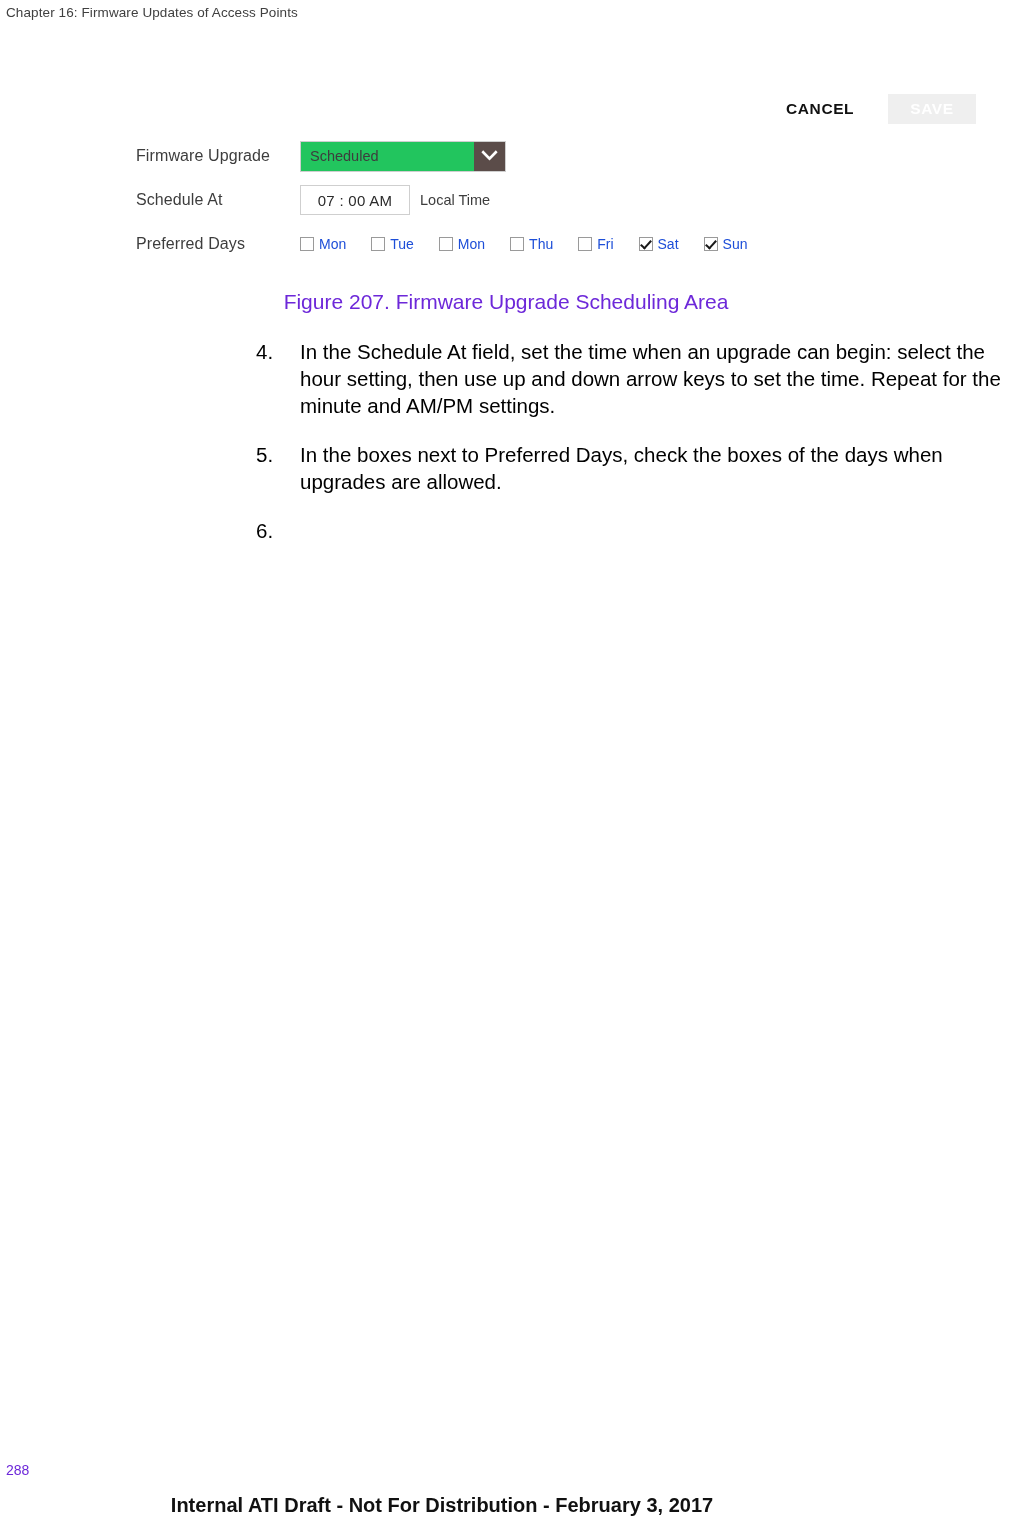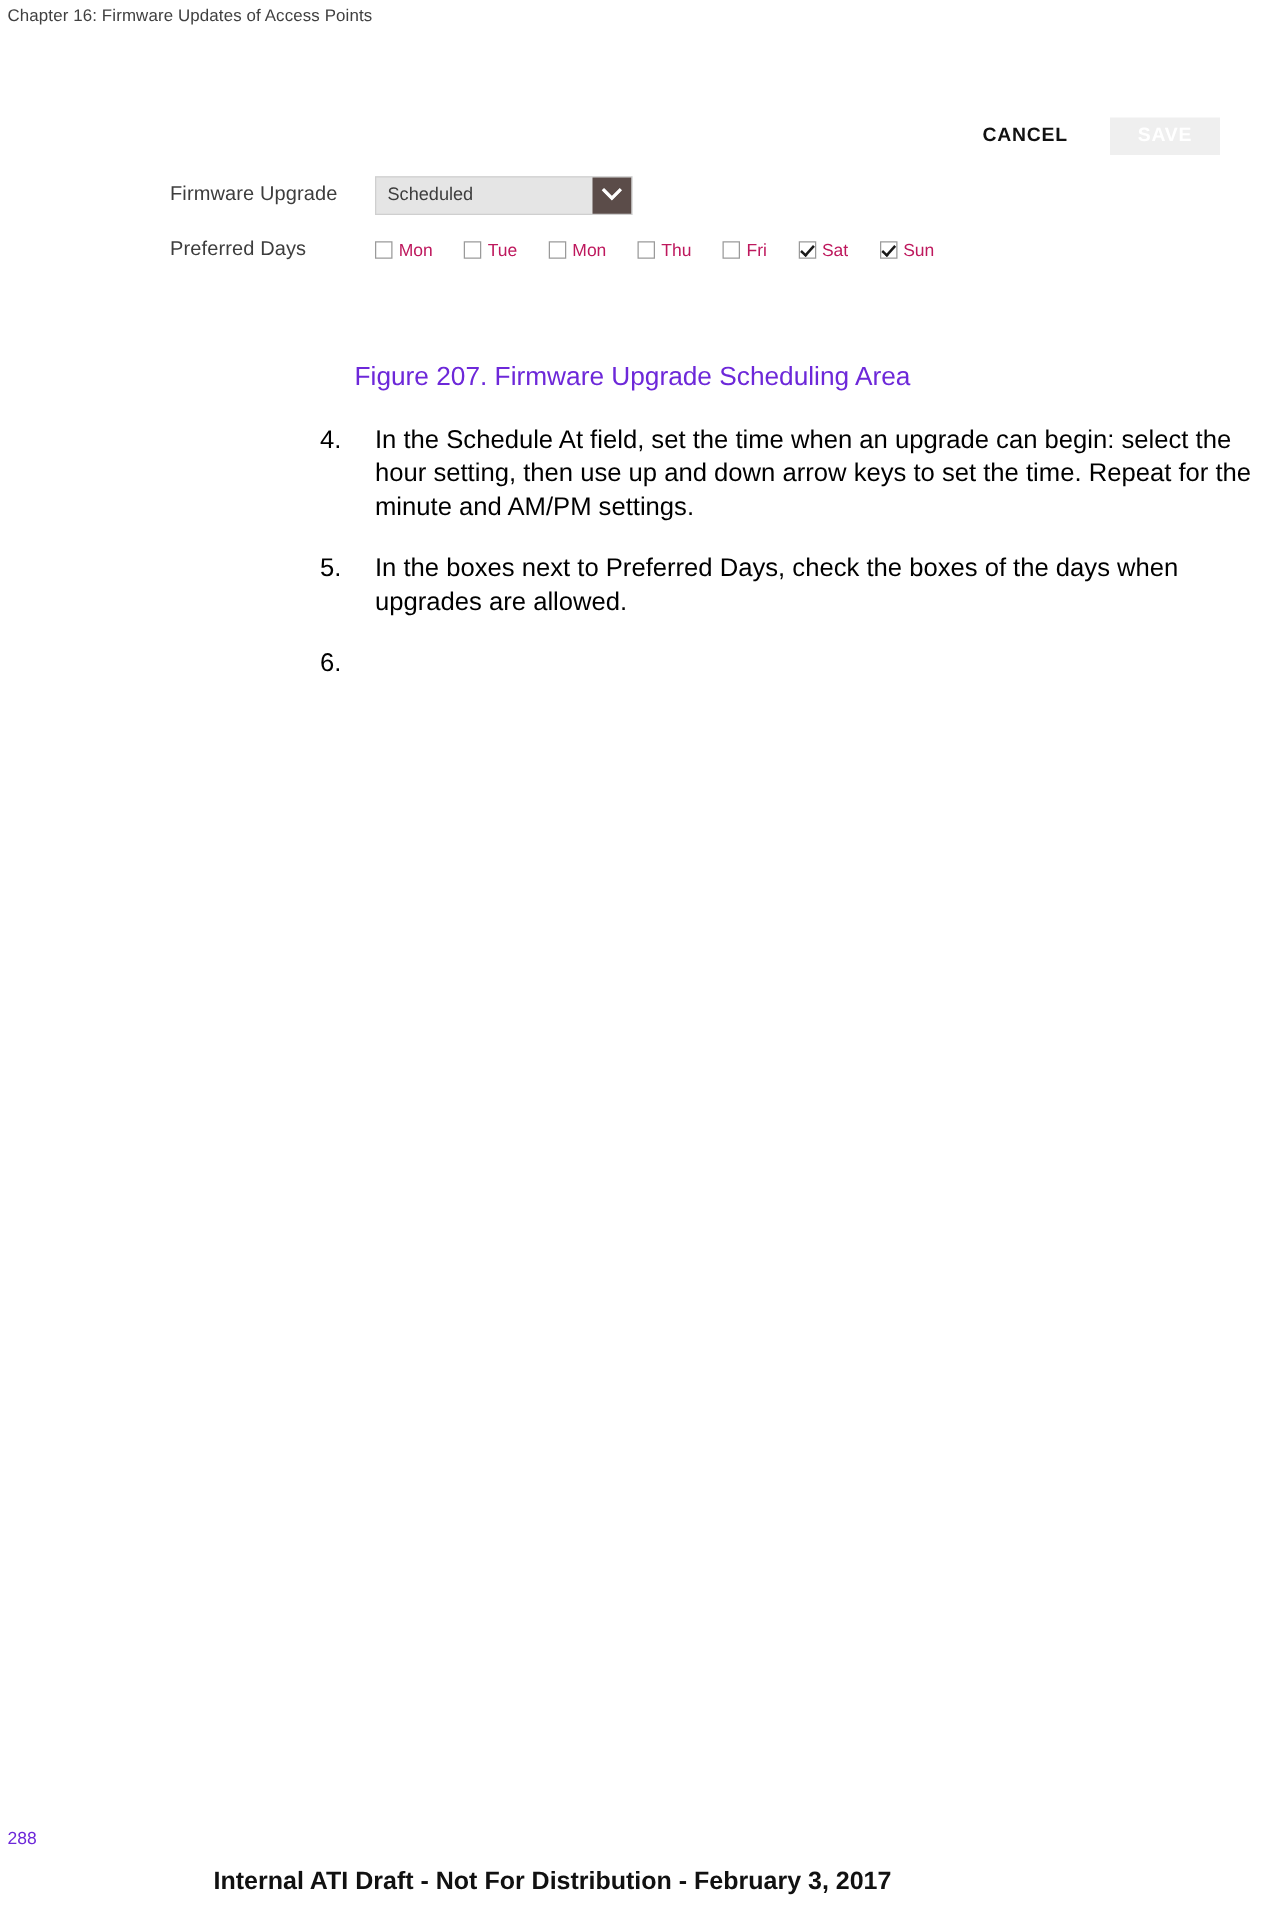--- a/index.html
+++ b/index.html
@@ -102,21 +102,21 @@
     display: flex;
     align-items: center;
   }
 
   
   .select-box {
     position: relative;
     width: 206px;
     height: 31px;
     border: 1px solid #cfcfcf;
-    background: #e5e5e5;
+    background: #22c55e;
     box-sizing: border-box;
     display: flex;
     align-items: center;
     cursor: pointer;
   }
   .select-value {
     padding-left: 9px;
     font-size: 14.5px;
     color: #3d3d3d;
   }
@@ -183,21 +183,21 @@
     top: 0px;
     width: 4px;
     height: 9px;
     border: solid #1a1a1a;
     border-width: 0 2px 2px 0;
     transform: rotate(42deg);
   }
   .day-label {
     margin-left: 5px;
     font-size: 14px;
-    color: #be185d;
+    color: #1d4ed8;
   }
 
   
   .fig-caption {
     position: absolute;
     top: 290px;
     left: 0;
     width: 1012px;
     text-align: center;
     font-size: 21px;
@@ -270,20 +270,27 @@
             <span class="select-arrow">
               <svg width="17" height="13" viewBox="0 0 17 13" aria-hidden="true">
                 <path d="M1.5 3 L8.5 10 L15.5 3 L13 3 L8.5 7.3 L4 3 Z" fill="#ffffff"></path>
                 <path d="M2.2 2.2 L8.5 8.6 L14.8 2.2" stroke="#ffffff" stroke-width="2.6" fill="none" stroke-linecap="square"></path>
               </svg>
             </span>
           </div>
         </div>
       </div>
 
+      <div class="form-row">
+        <div class="form-label">Schedule At</div>
+        <div class="form-control">
+          <div class="time-box">07 : 00 AM</div>
+          <span class="time-suffix">Local Time</span>
+        </div>
+      </div>
 
       <div class="form-row">
         <div class="form-label">Preferred Days</div>
         <div class="form-control">
           <div class="days" id="days-container">
               <div class="day-item">
                 <span class="cbox"></span>
                 <span class="day-label">Mon</span>
               </div>
               <div class="day-item">

